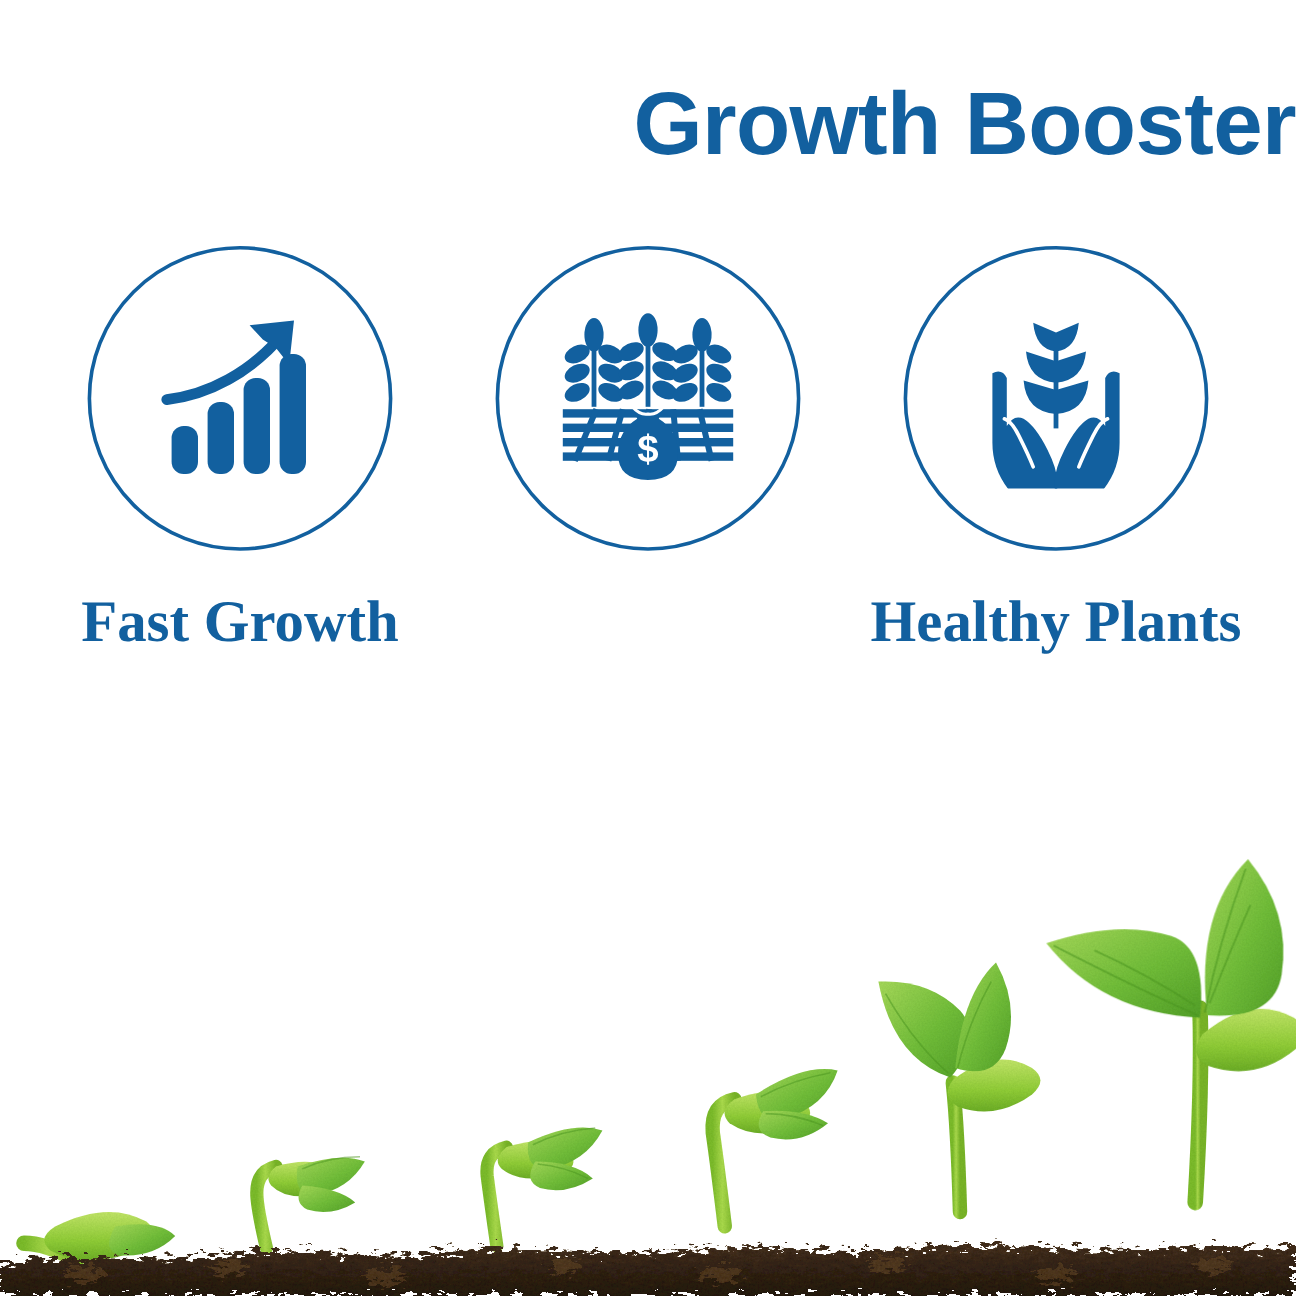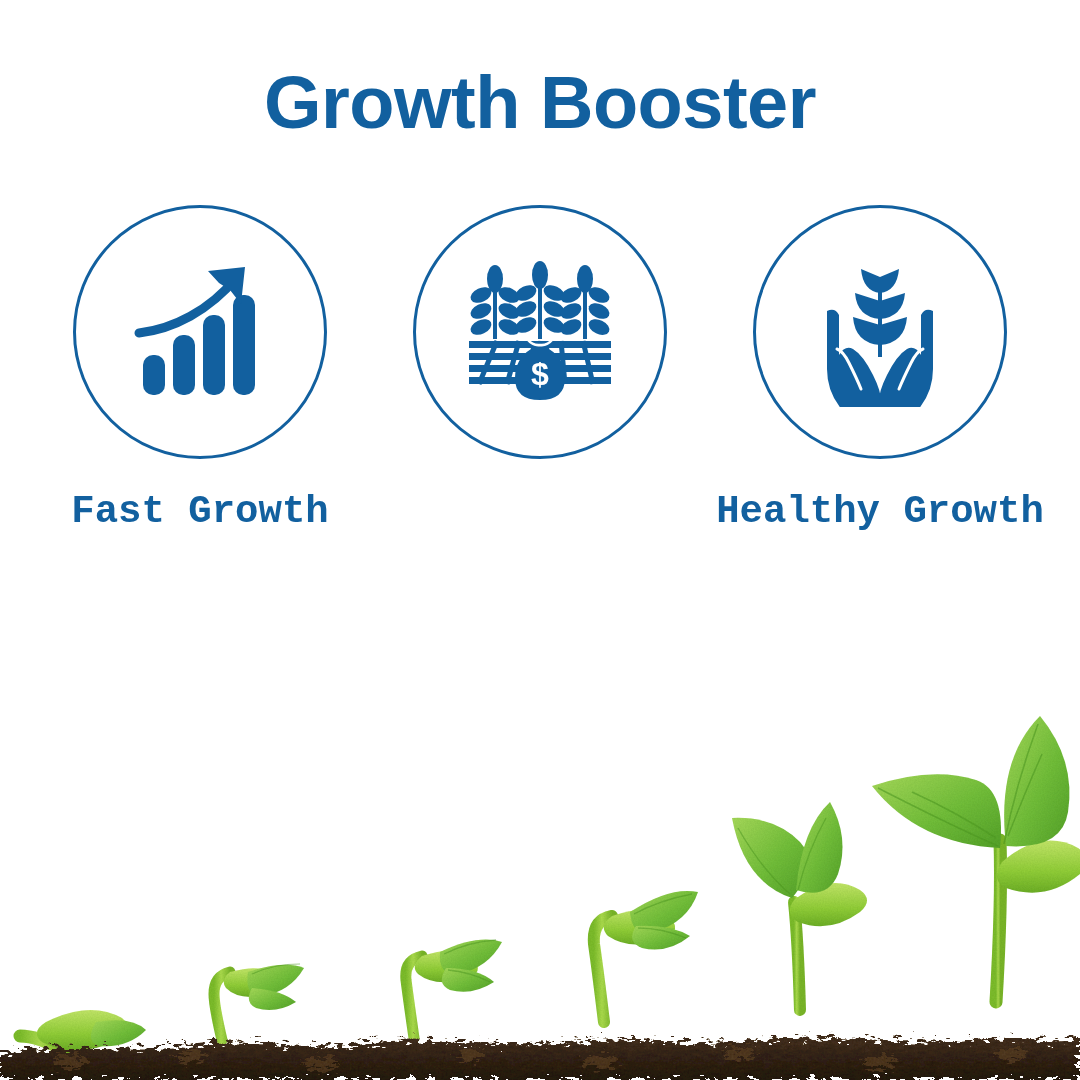--- a/index.html
+++ b/index.html
@@ -15,21 +15,21 @@
     overflow: hidden;
     font-family: "Liberation Sans", sans-serif;
   }
 
   
   #title {
     position: absolute;
     top: 66px;
     left: 0;
     width: 1080px;
-    text-align: center;
+    text-align: right;
     font-family: "Liberation Sans", sans-serif;
     font-size: 74px;
     font-weight: bold;
     letter-spacing: -0.5px;
     color: #12609F;
     line-height: 1;
   }
 
   
   #features {
@@ -54,22 +54,22 @@
     border: 3px solid #12609F;
     box-sizing: border-box;
     display: flex;
     align-items: center;
     justify-content: center;
     background: #ffffff;
   }
   .circle svg { display: block; }
   .feature-label {
     margin-top: 34px;
-    font-family: Liberation Mono, monospace;
-    font-size: 39px;
+    font-family: Liberation Serif, serif;
+    font-size: 49px;
     font-weight: bold;
     color: #12609F;
     white-space: nowrap;
     line-height: 1;
   }
 
   
   #scene {
     position: absolute;
     left: 0;
@@ -180,21 +180,21 @@
 
               <path d="M128 54 q-8 -4 -12 4 l0 40 q-6 -10 -14 -6 q-10 6 -20 26 q-8 16 -8 26 l0 16 l32 0
                        q22 -20 22 -48 z"></path>
             </g>
 
             <path d="M32 92 q6 2 12 14 q8 16 12 26" stroke="#ffffff" stroke-width="3" fill="none" stroke-linecap="round"></path>
             <path d="M118 92 q-6 2 -12 14 q-8 16 -12 26" stroke="#ffffff" stroke-width="3" fill="none" stroke-linecap="round"></path>
           </svg>
         </span>
       </div>
-      <div class="feature-label">Healthy Growth</div>
+      <div class="feature-label">Healthy Plants</div>
     </div>
 
   </div>
 
   <div id="scene">
     <svg viewBox="0 0 1080 430" preserveAspectRatio="none">
       <defs>
         <linearGradient id="stemGrad" x1="0" y1="0" x2="1" y2="0">
           <stop offset="0%" stop-color="#7FBE2C"></stop>
           <stop offset="45%" stop-color="#AEDD4E"></stop>

